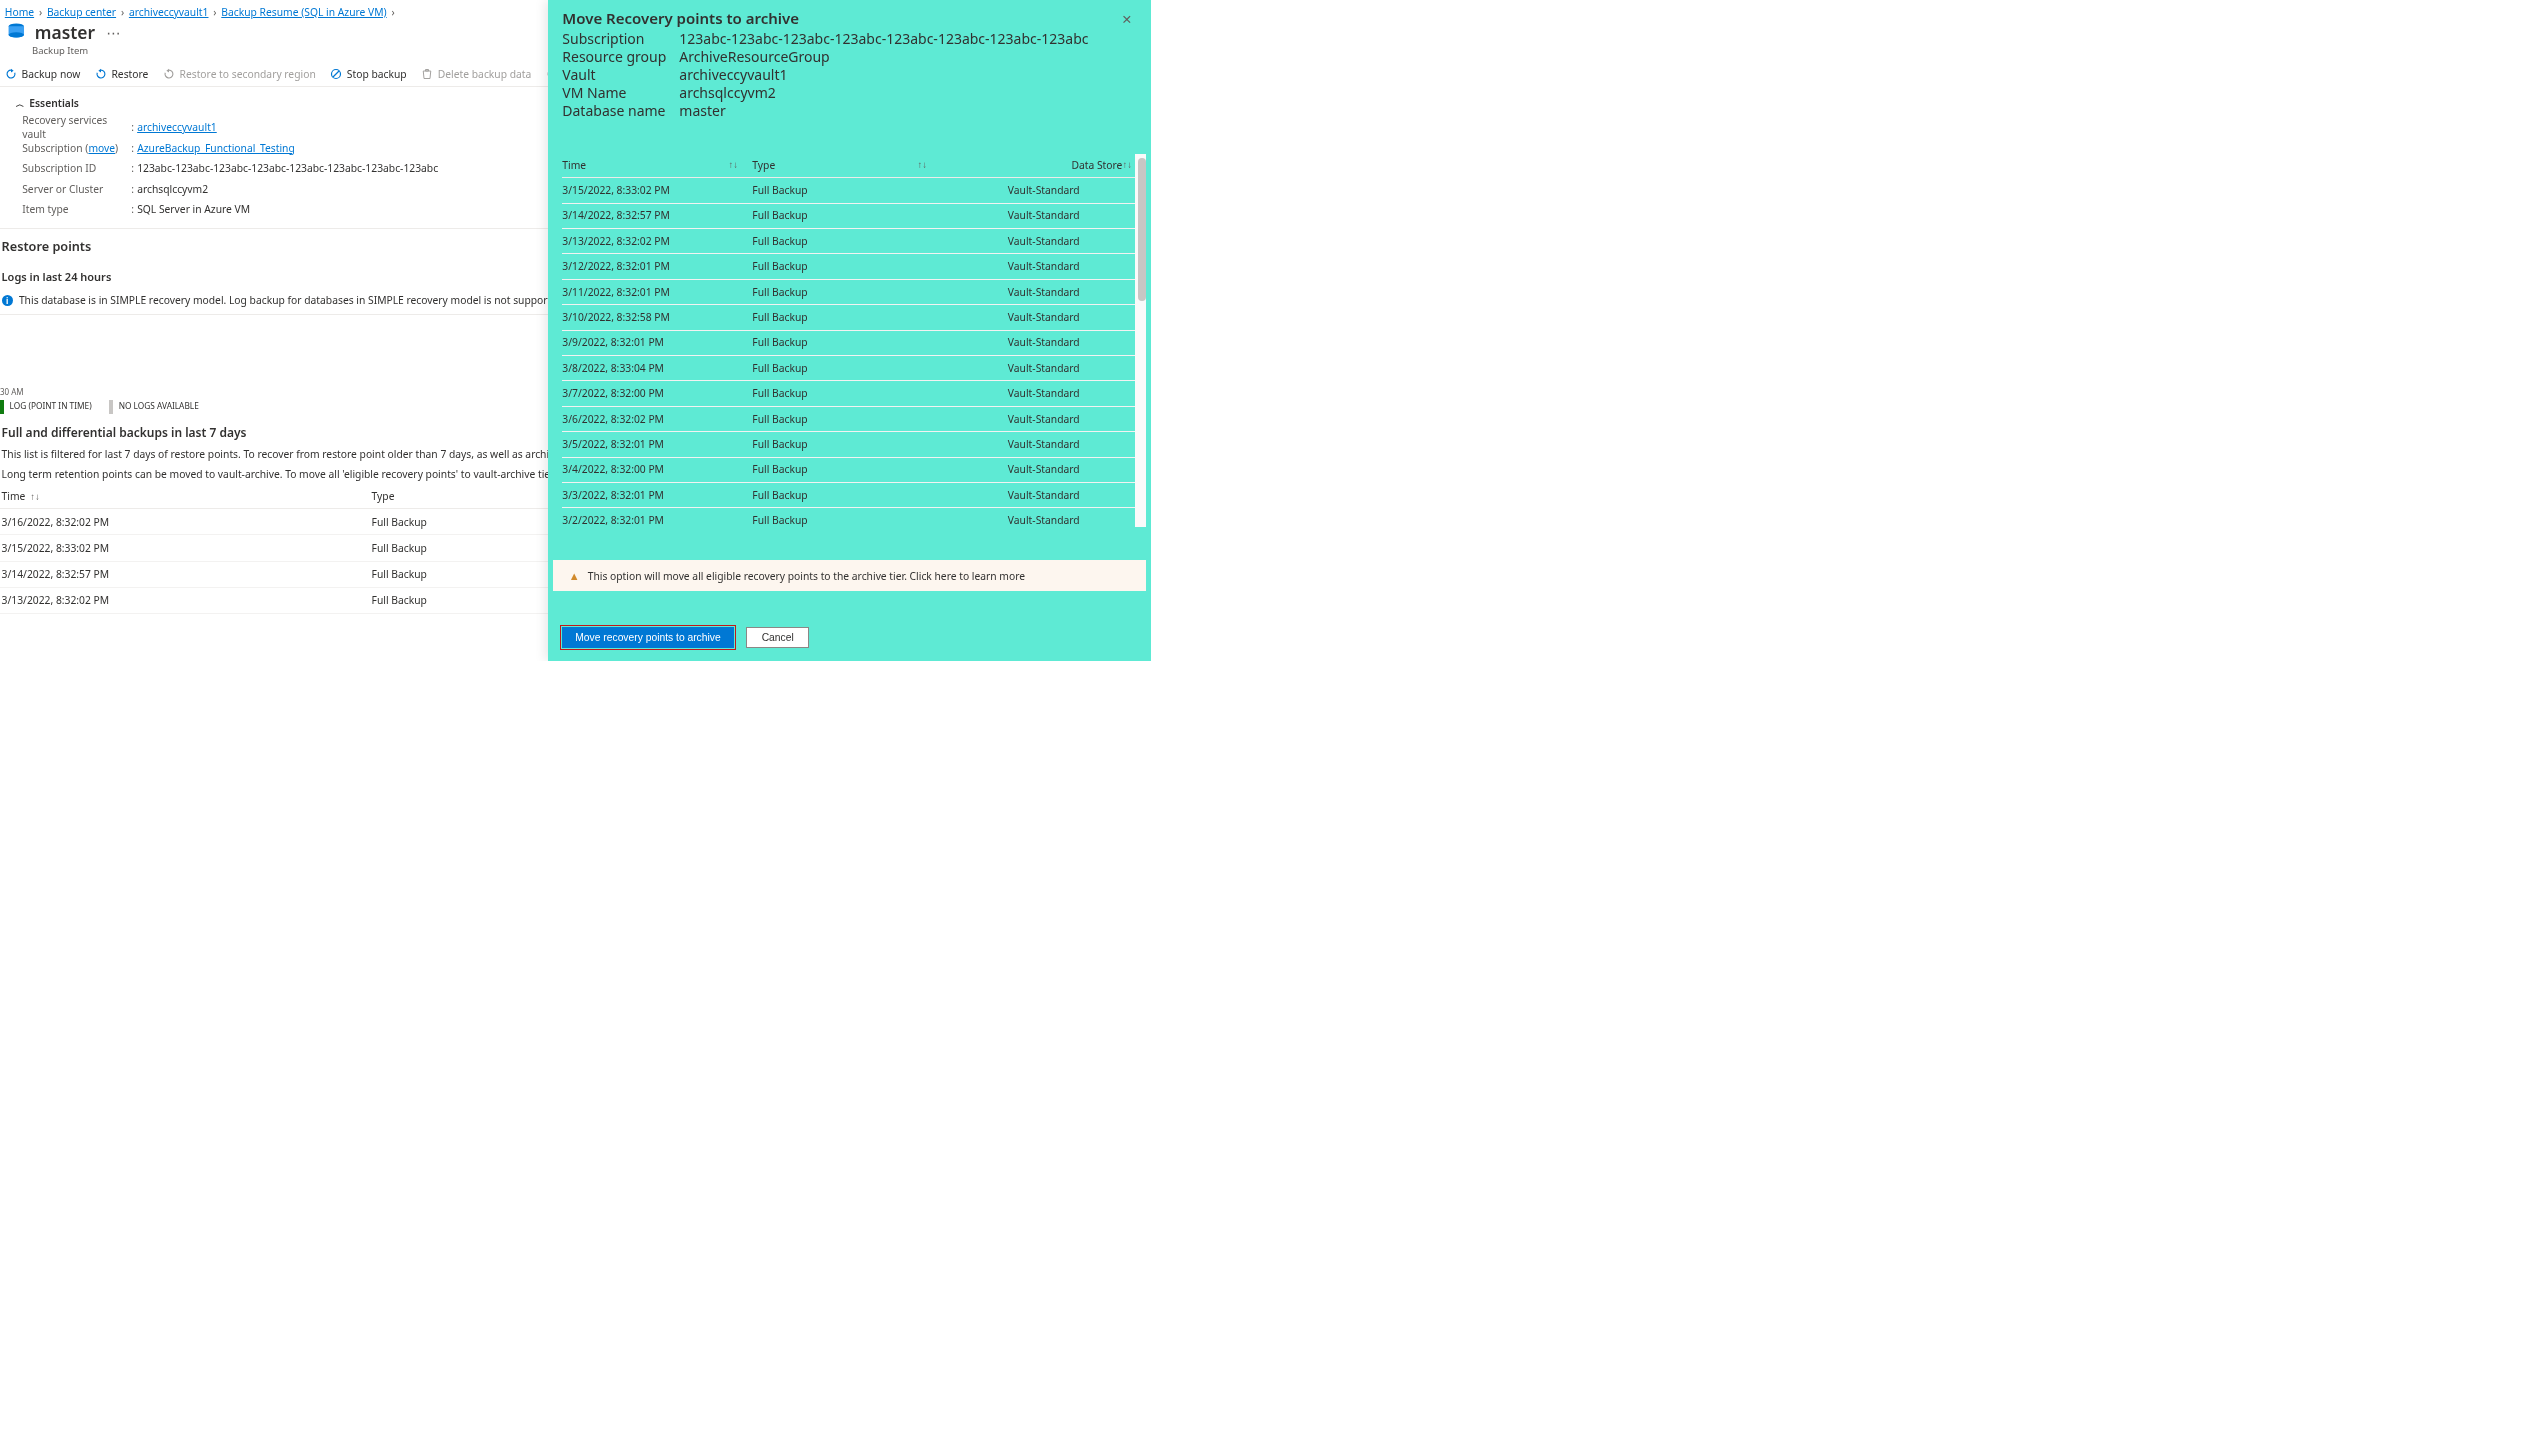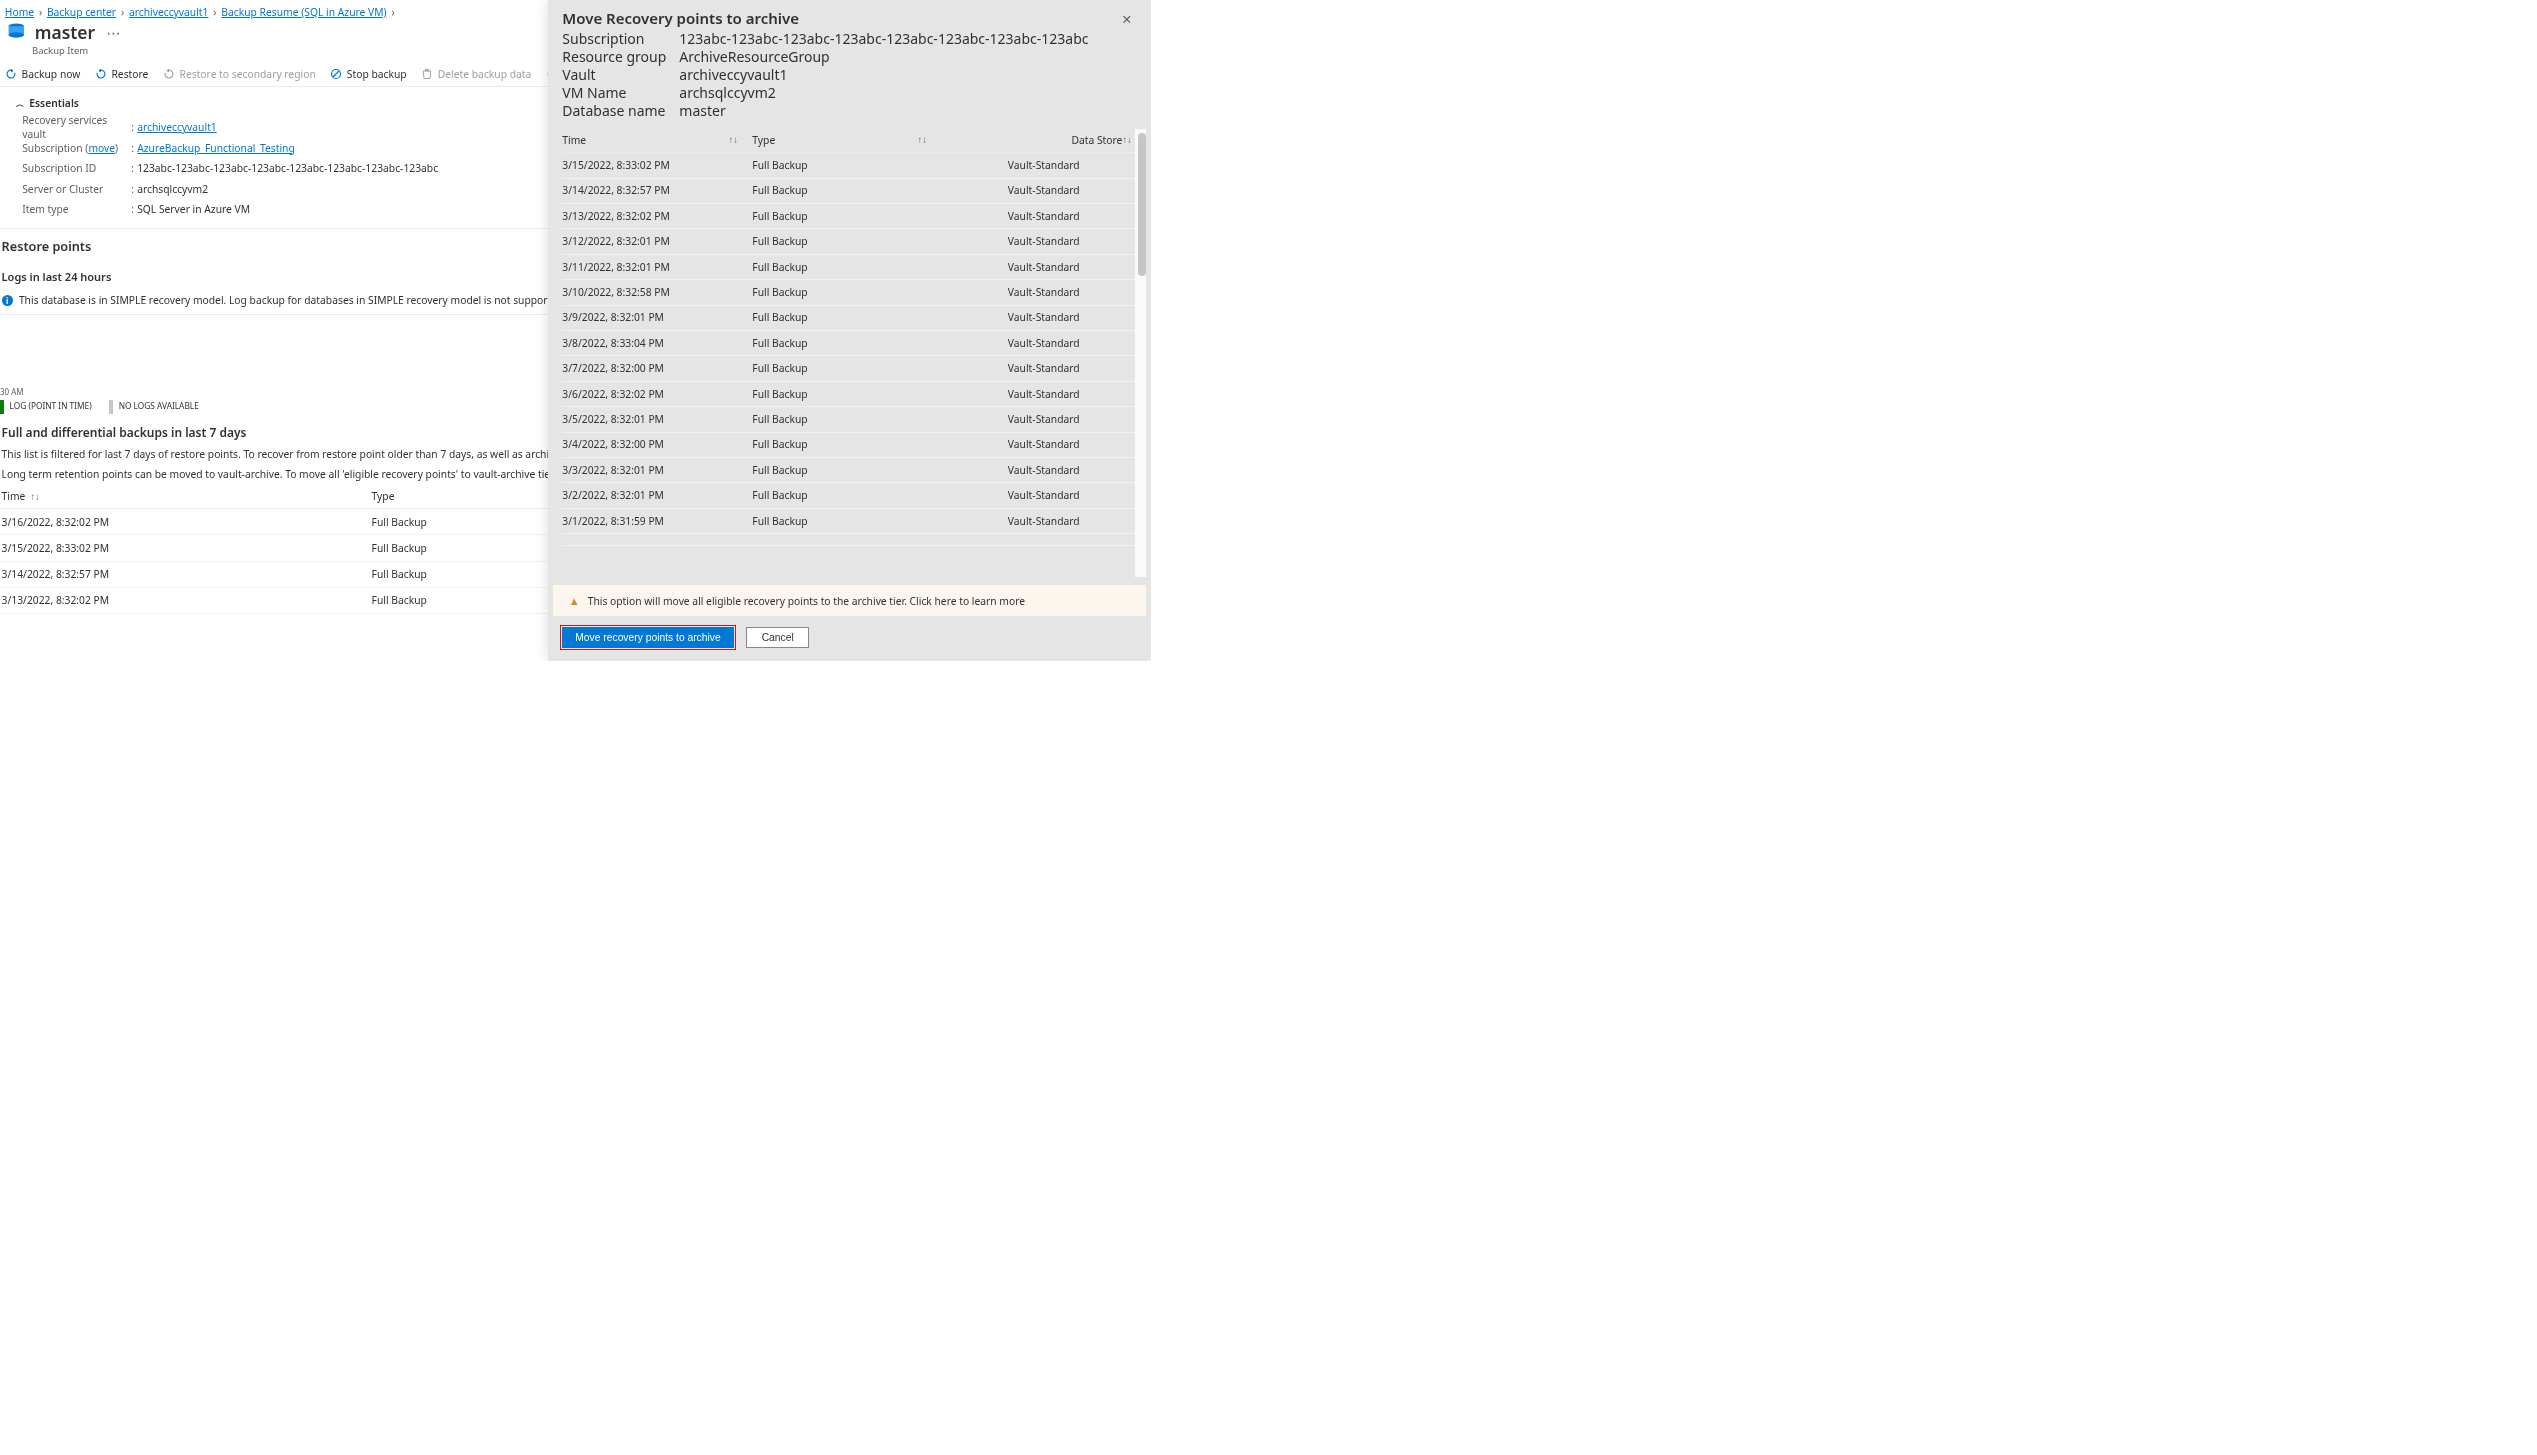--- a/index.html
+++ b/index.html
@@ -99,23 +99,23 @@
   .main-table-head .col-type { flex:1; font-weight:400; cursor:pointer;}
   .main-row { display:flex; border-bottom:0.8px solid #f3f2f1; padding:5.6px 1.6px; font-size:10.3px; }
   .main-row .col-time { width:370px; }
   .main-row .col-type { flex:1; }
 
   
   .panel {
     position:absolute;
     top:0; right:0; bottom:0;
     width: 603px;
-    background:#e5e5e5;
+    background:#5eead4;
     box-shadow: -3.2px 0 11px rgba(0,0,0,0.1);
-    display:flex; flex-direction:column;
+    display:flex; flex-direction:column;gap:25px;
   }
   .panel-inner {
     padding: 8px 17.4px 0 14.3px;
     flex: 0 0 auto;
   }
   .panel-title-row { display:flex; justify-content:space-between; align-items:flex-start; }
   .panel-title { font-size:15px; font-weight:600; margin:0; }
   .close-x { font-size:12.7px; color:#605e5c; cursor:pointer; padding:1.6px 1.6px; }
 
   .panel-sub { font-size:10.3px; padding: 17.4px 0 9.5px 0; }

